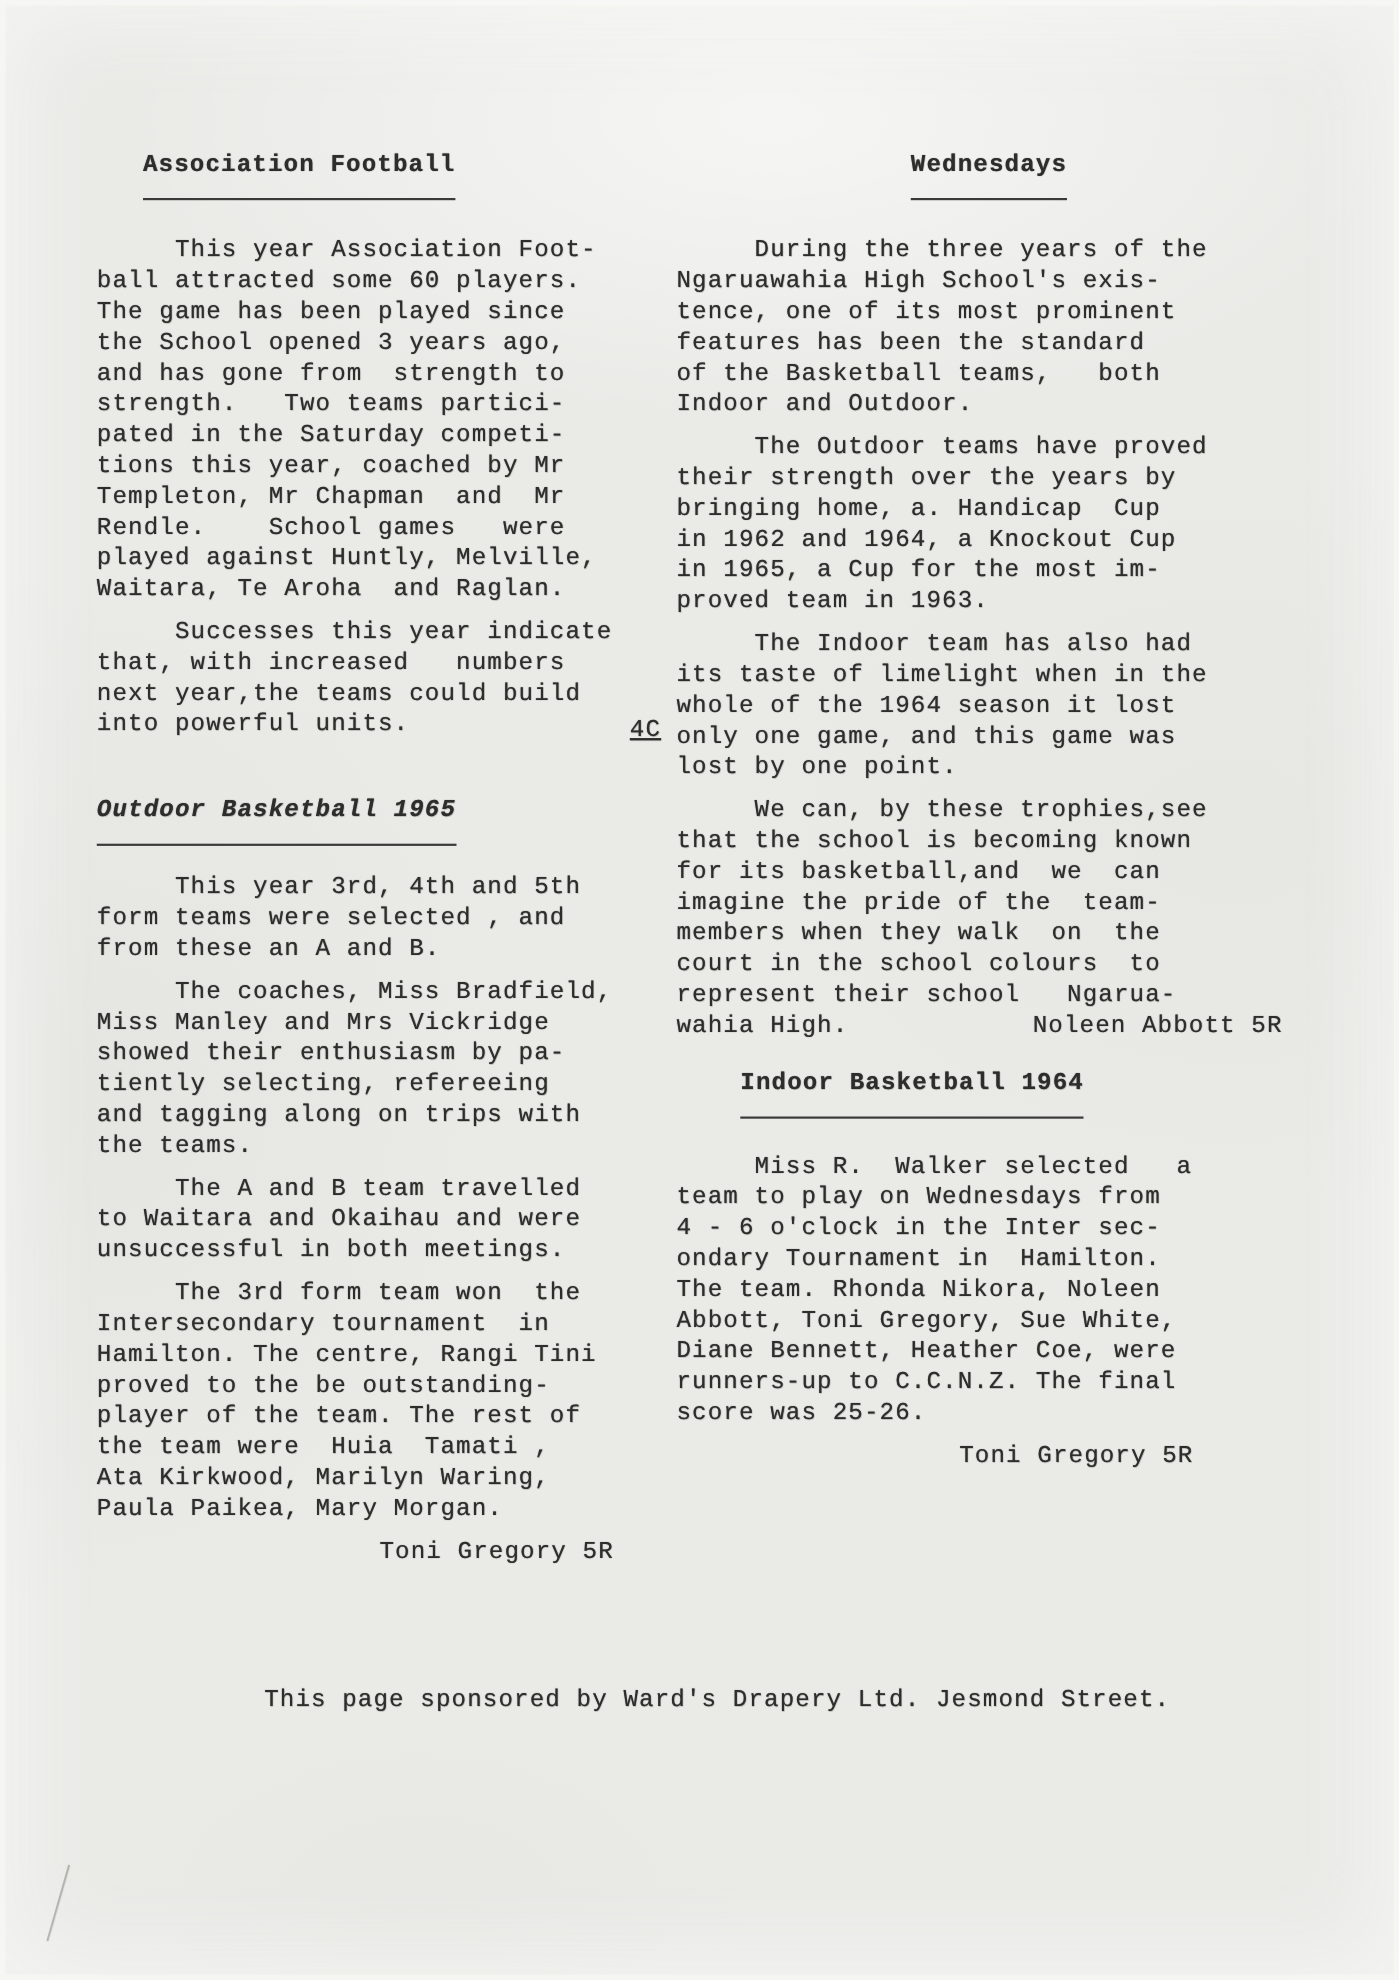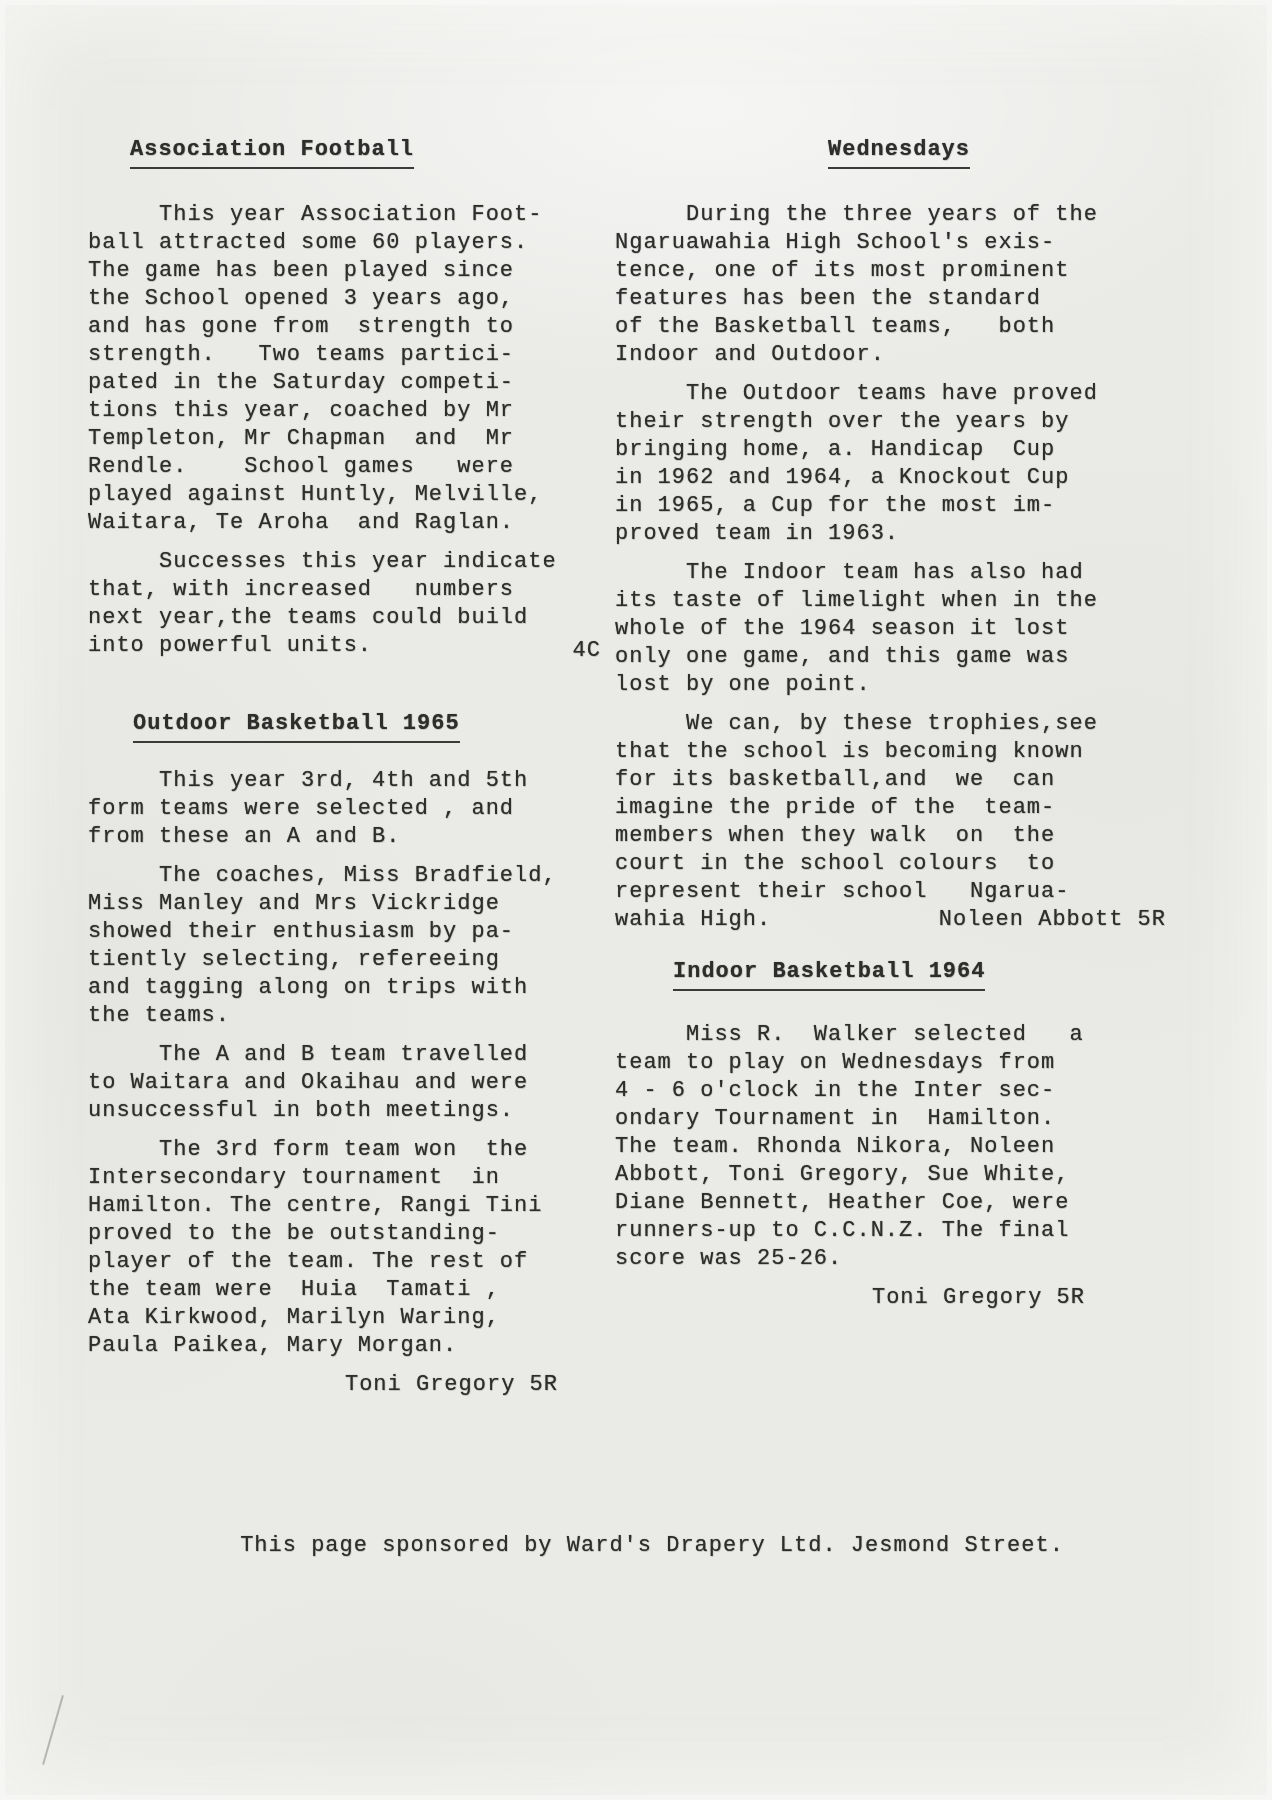--- a/index.html
+++ b/index.html
@@ -34,42 +34,42 @@
     position: absolute;
     top: 136px;
   }
   .col-left  { left: 88px;  width: 515px; }
   .col-right { left: 615px; width: 555px; }
 
   .heading-wrap { margin: 0 0 32px 0; }
   .heading {
     display: inline-block;
     font-weight: bold;
-    padding-bottom: 3px;
+    padding-bottom: 16px;
     border-bottom: 2px solid #3a3a38;
     white-space: pre;
   }
   .hw-football  { margin-left: 42px; }
-  .hw-outdoor   { margin-left: 45px; margin-top: 50px; margin-bottom: 24px; }
+  .hw-outdoor   { margin-top: 50px; margin-bottom: 24px; font-style: italic; }
   .hw-basketball{ margin-left: 213px; }
   .hw-indoor    { margin-left: 58px; margin-top: 24px; margin-bottom: 30px; }
 
   .para {
     white-space: pre;
     margin: 0 0 11px 0;
   }
   .sig {
     white-space: pre;
     margin: 0;
   }
   .sig-overlap {
     margin-top: -39px;
     text-align: right;
   }
-  .sig-4c { transform: translateY(5px); padding-right: 2px; }
+  .sig-4c { transform: translateY(5px); padding-right: 2px; text-decoration: underline; }
   .sig-noleen { padding-right: 4px; }
   .sig-left-toni  { text-align: right; padding-right: 45px; }
   .sig-right-toni { text-align: right; padding-right: 85px; }
 
   .footer {
     position: absolute;
     top: 1532px;
     left: 16px;
     width: 100%;
     text-align: center;

